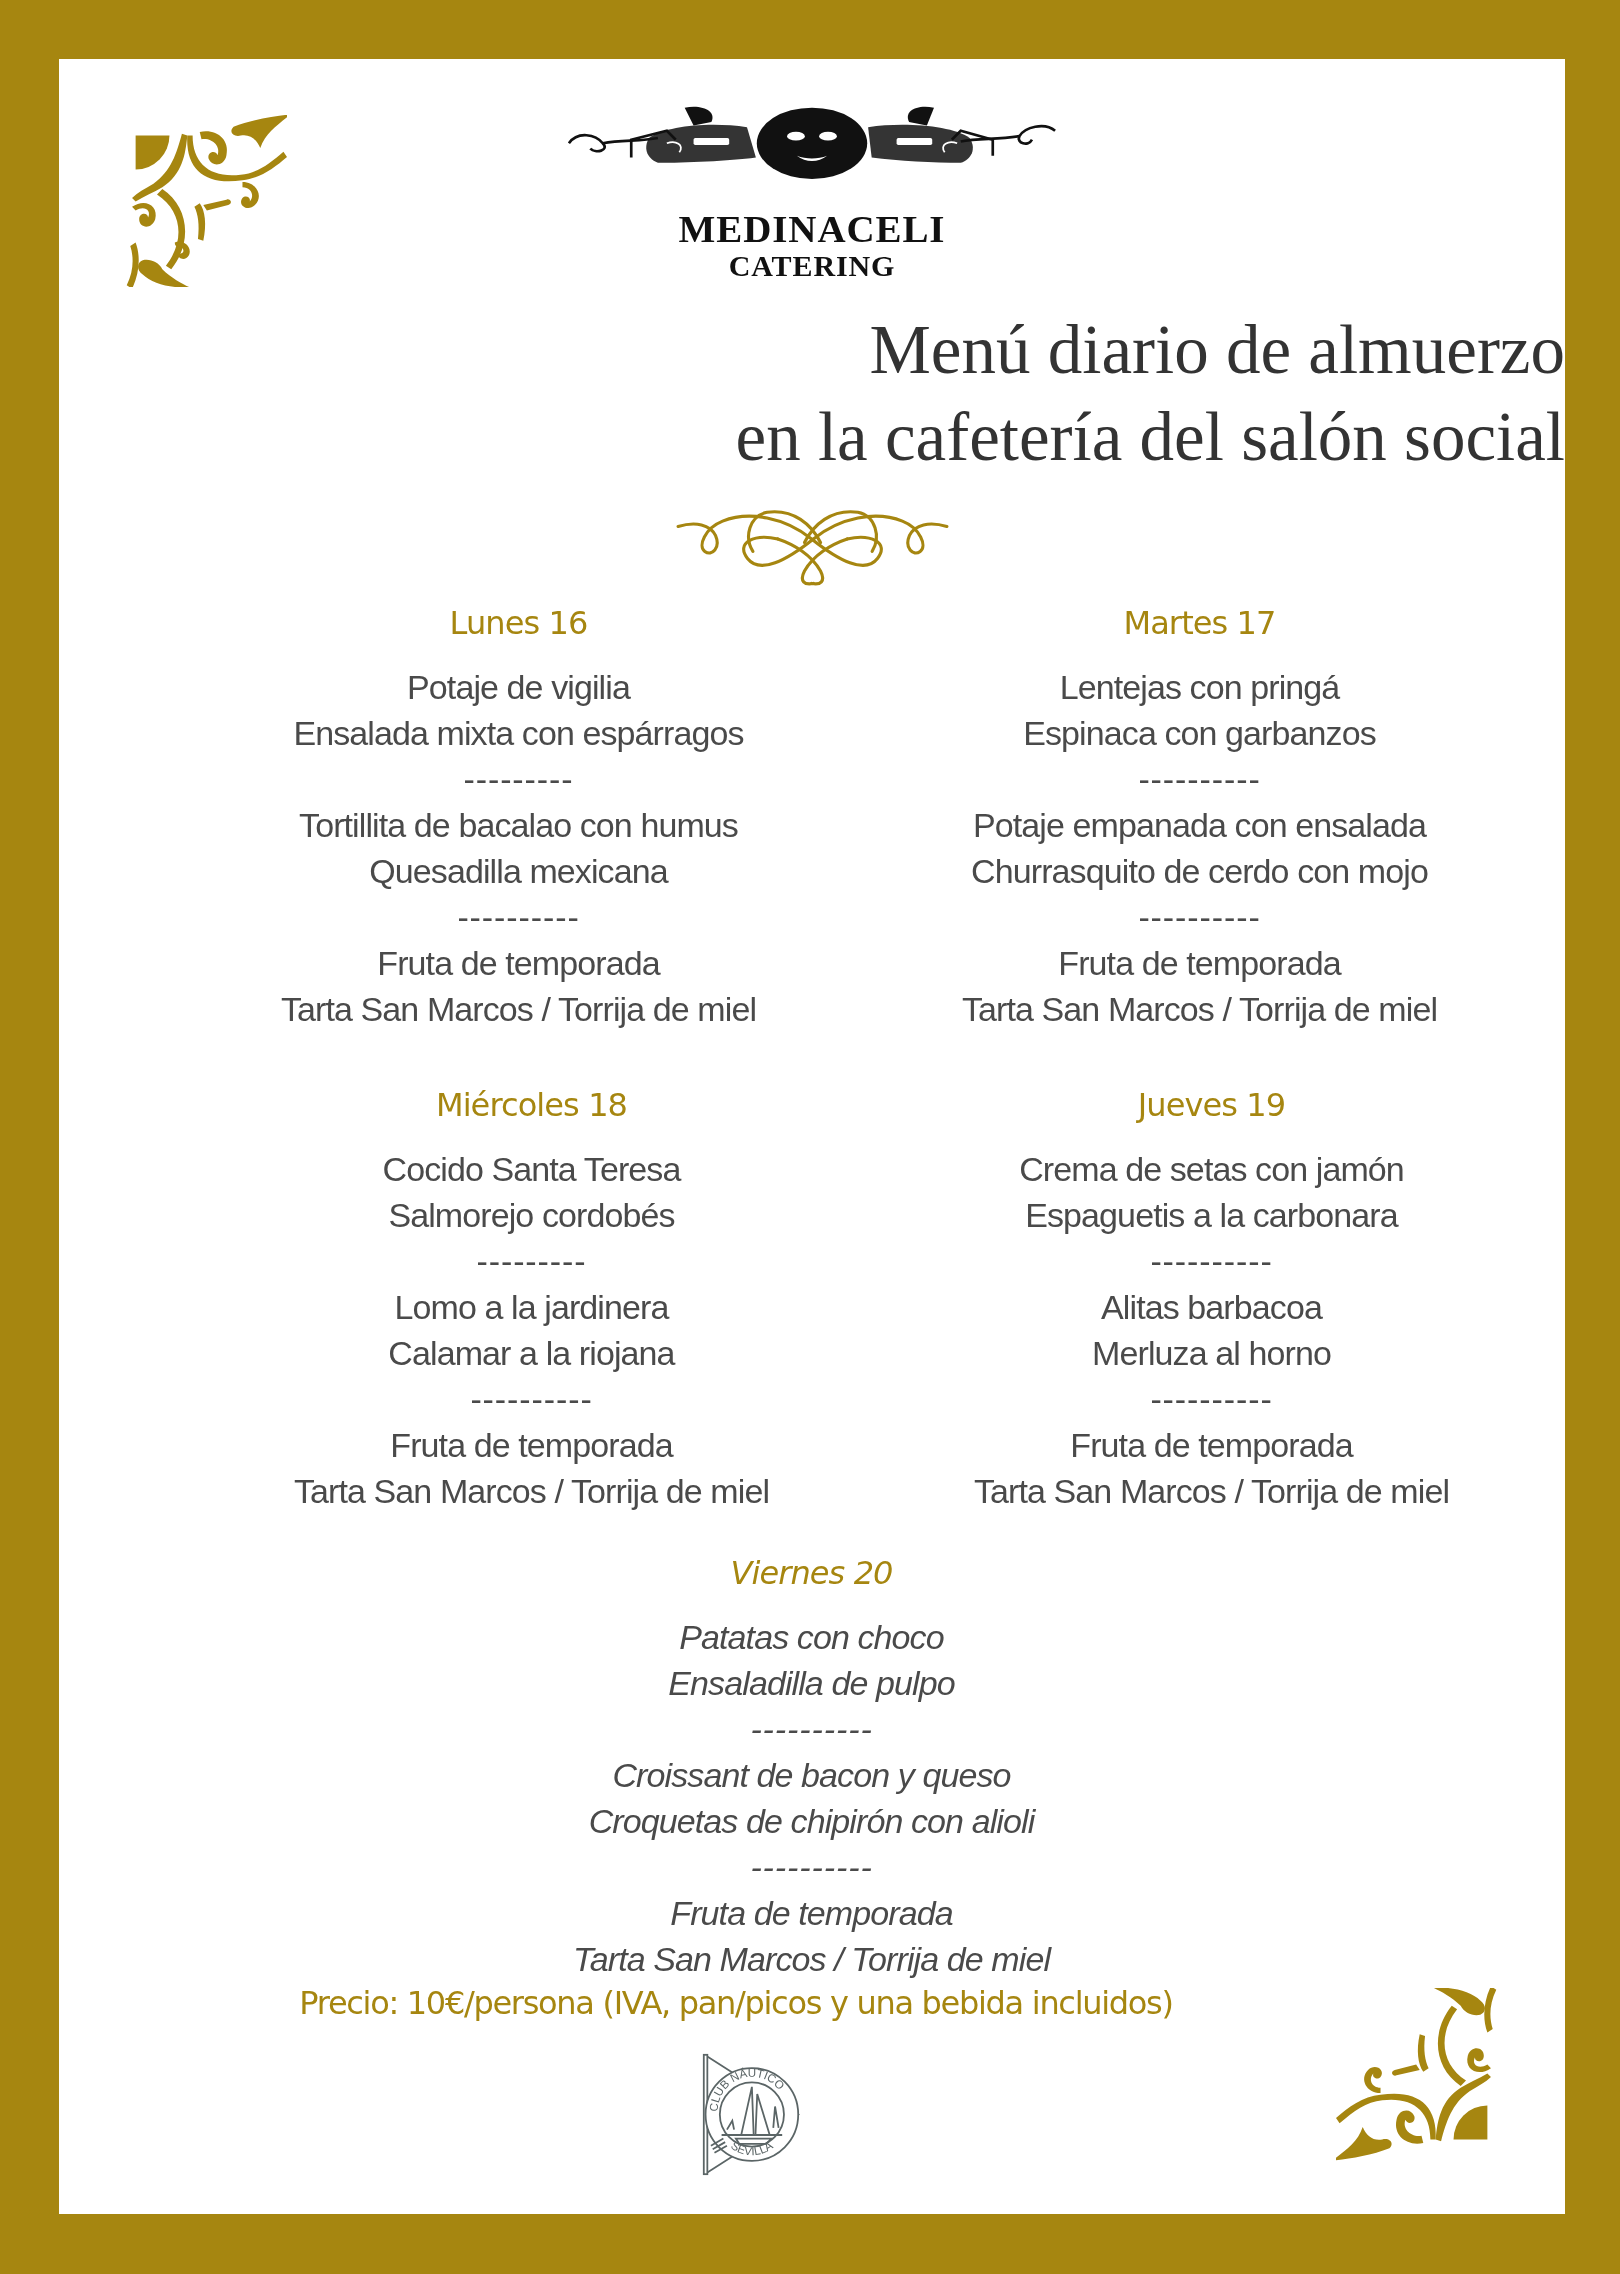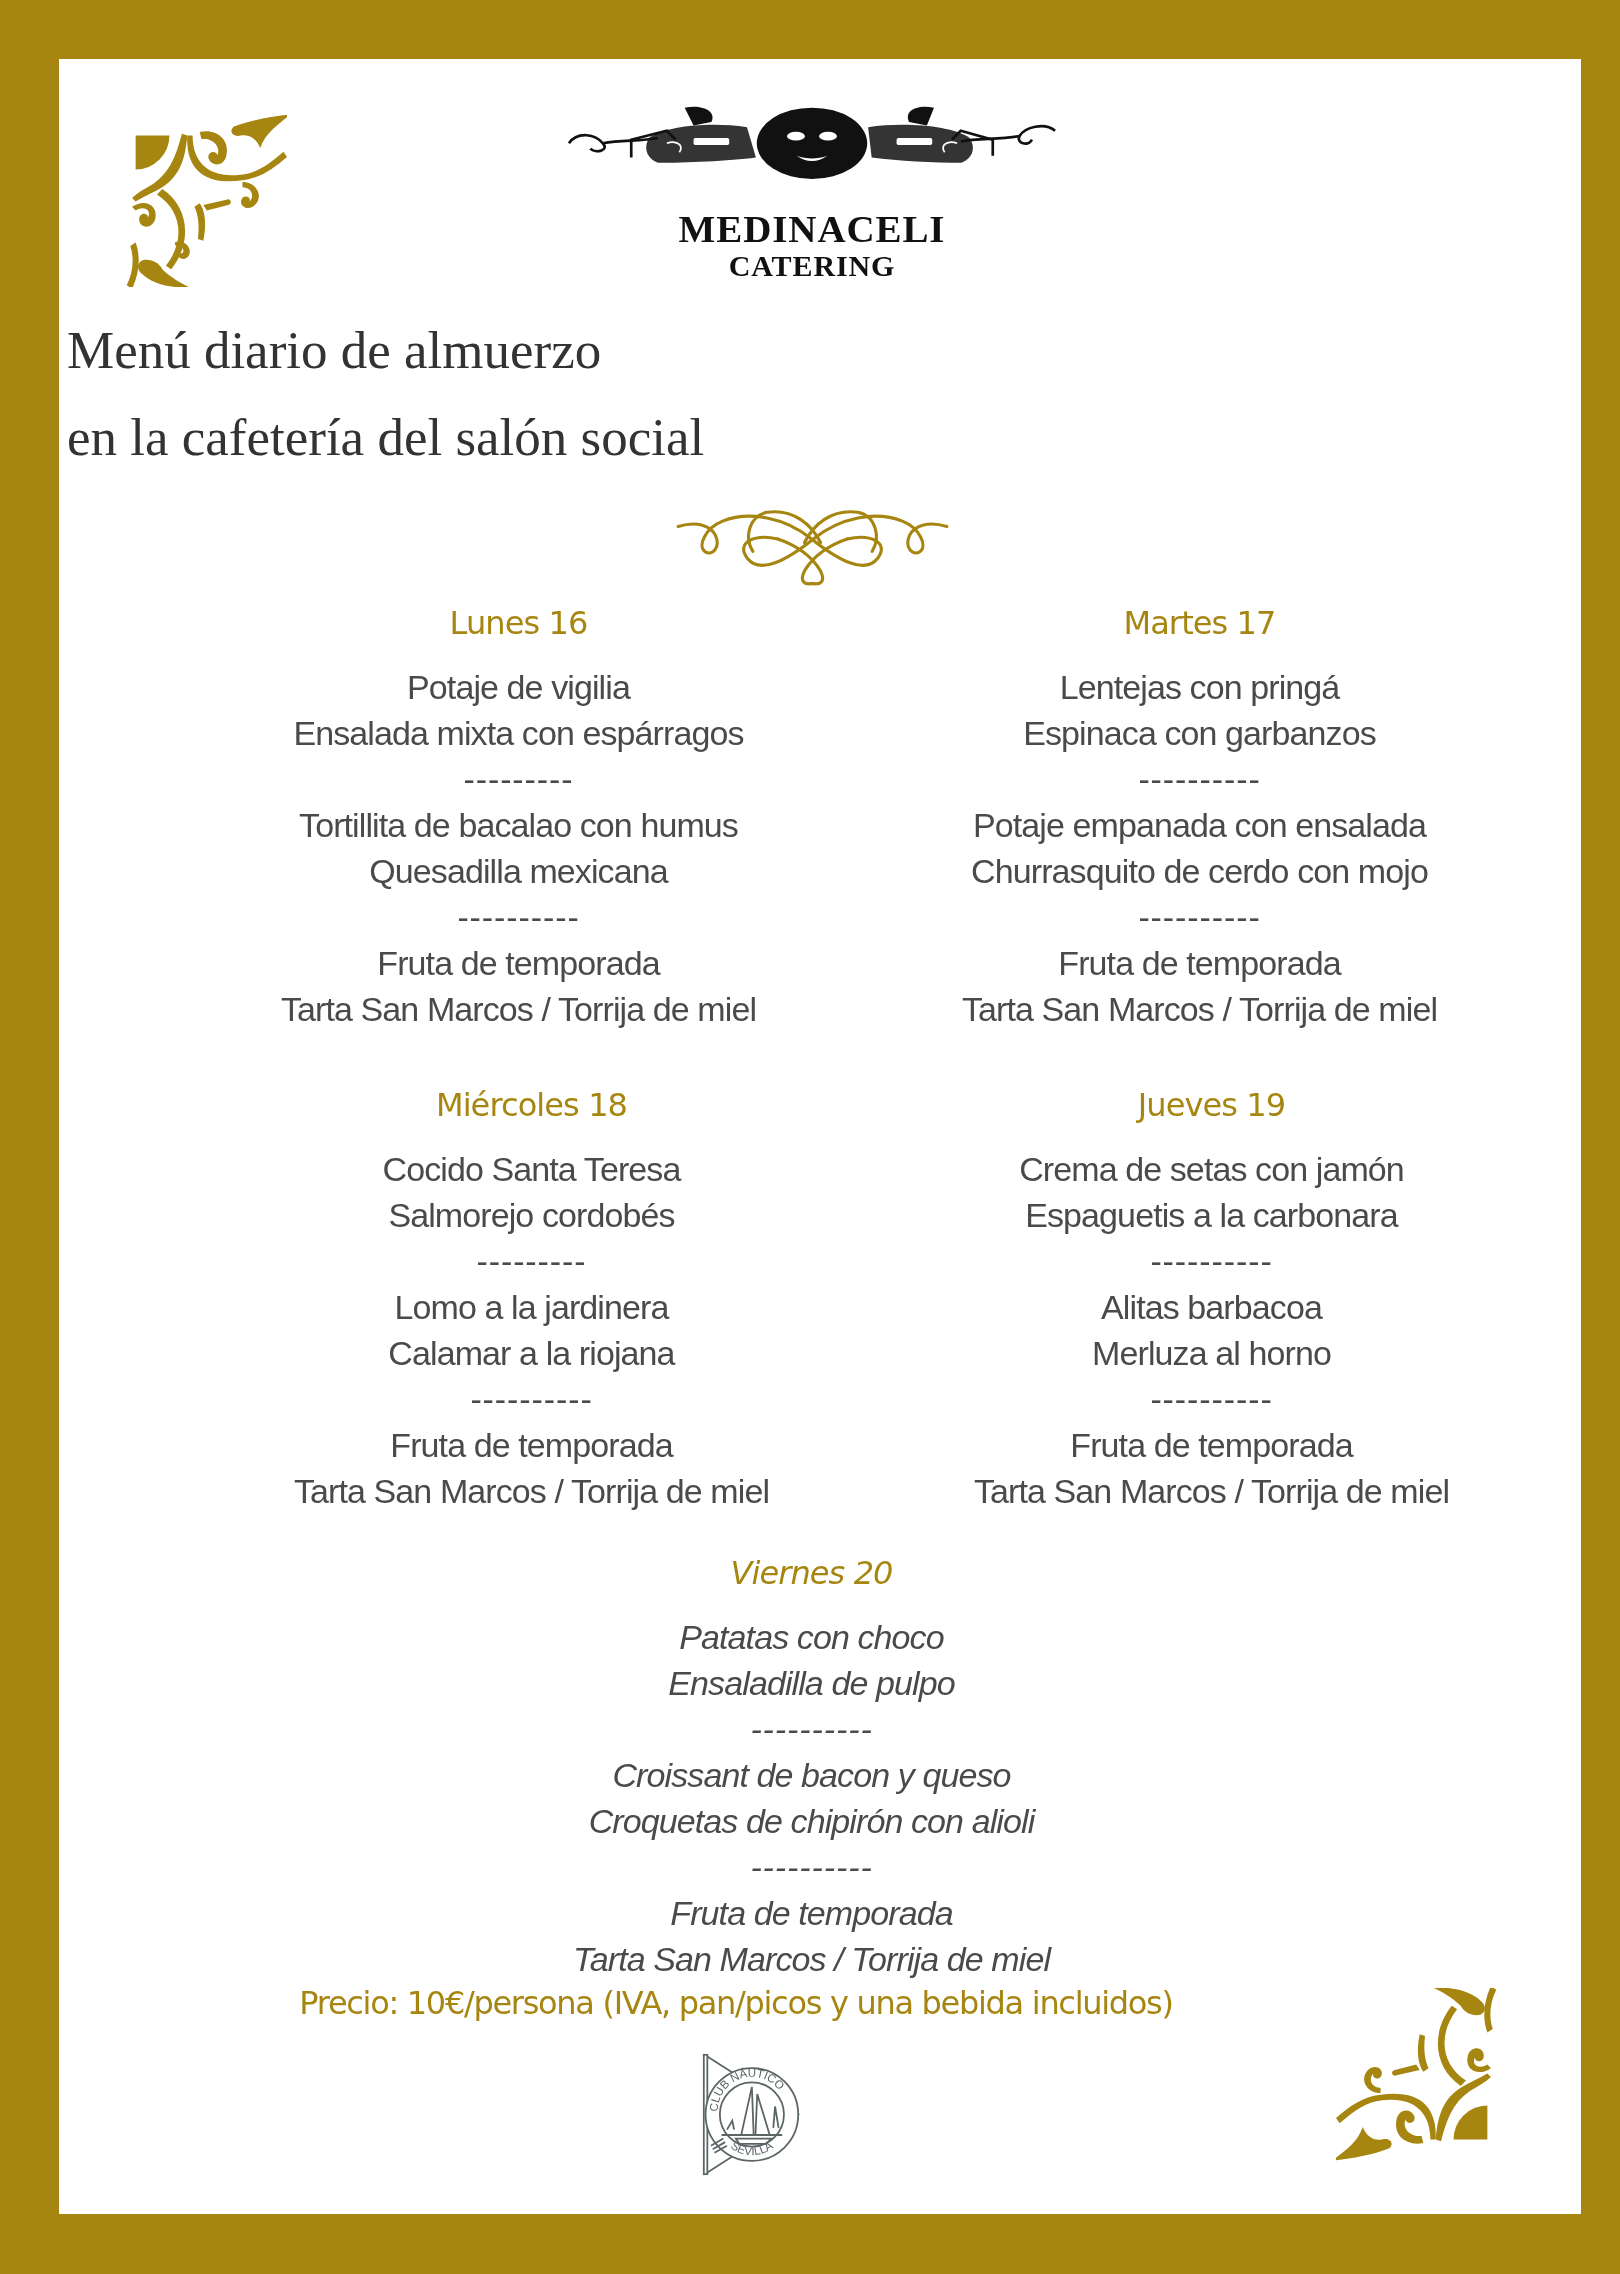--- a/index.html
+++ b/index.html
@@ -8,41 +8,40 @@
     background: #A68610;
     position: relative;
     overflow: hidden;
     font-family: "Liberation Sans", sans-serif;
   }
   .page {
     position: absolute;
     left: 59px; top: 59px;
     width: 1506px; height: 2155px;
     background: #ffffff;
-    padding-left: 16px;
   }
   .corner { position: absolute; }
   .corner-tl { left: 41px; top: 41px; width: 187px; height: 187px; }
   .corner-br { left: 1277px; top: 1929px; width: 187px; height: 187px; transform: rotate(180deg); }
 
   .logo {
     position: absolute; left: 501px; top: 45px; width: 504px; height: 75px;
   }
   .brand {
     position: absolute; left: 0; width: 1506px; text-align: center;
     font-family: "Liberation Serif", serif; font-weight: bold; color: #111;
     letter-spacing: 0.9px;
   }
   .brand-name { top: 151px; font-size: 39px; line-height: 39px; transform: scaleY(0.95); }
   .brand-sub { top: 192px; font-size: 30px; line-height: 30px; }
 
   .title {
-    position: absolute; left: 8px; width: 1506px; text-align: left;
+    position: absolute; left: 0; width: 1506px; text-align: right;
     font-family: "Liberation Serif", serif; color: #333333;
-    font-size: 53px; line-height: 87px;
+    font-size: 69px; line-height: 87px;
     top: 248px;
   }
   .flourish { position: absolute; left: 610px; top: 439px; width: 287px; height: 89px; }
 
   .day {
     position: absolute; text-align: center; width: 677px;
   }
   .day-title {
     font-family: "DejaVu Sans", sans-serif;
     color: #A68610; font-size: 32px; line-height: 53px; margin-bottom: 14.3px;

